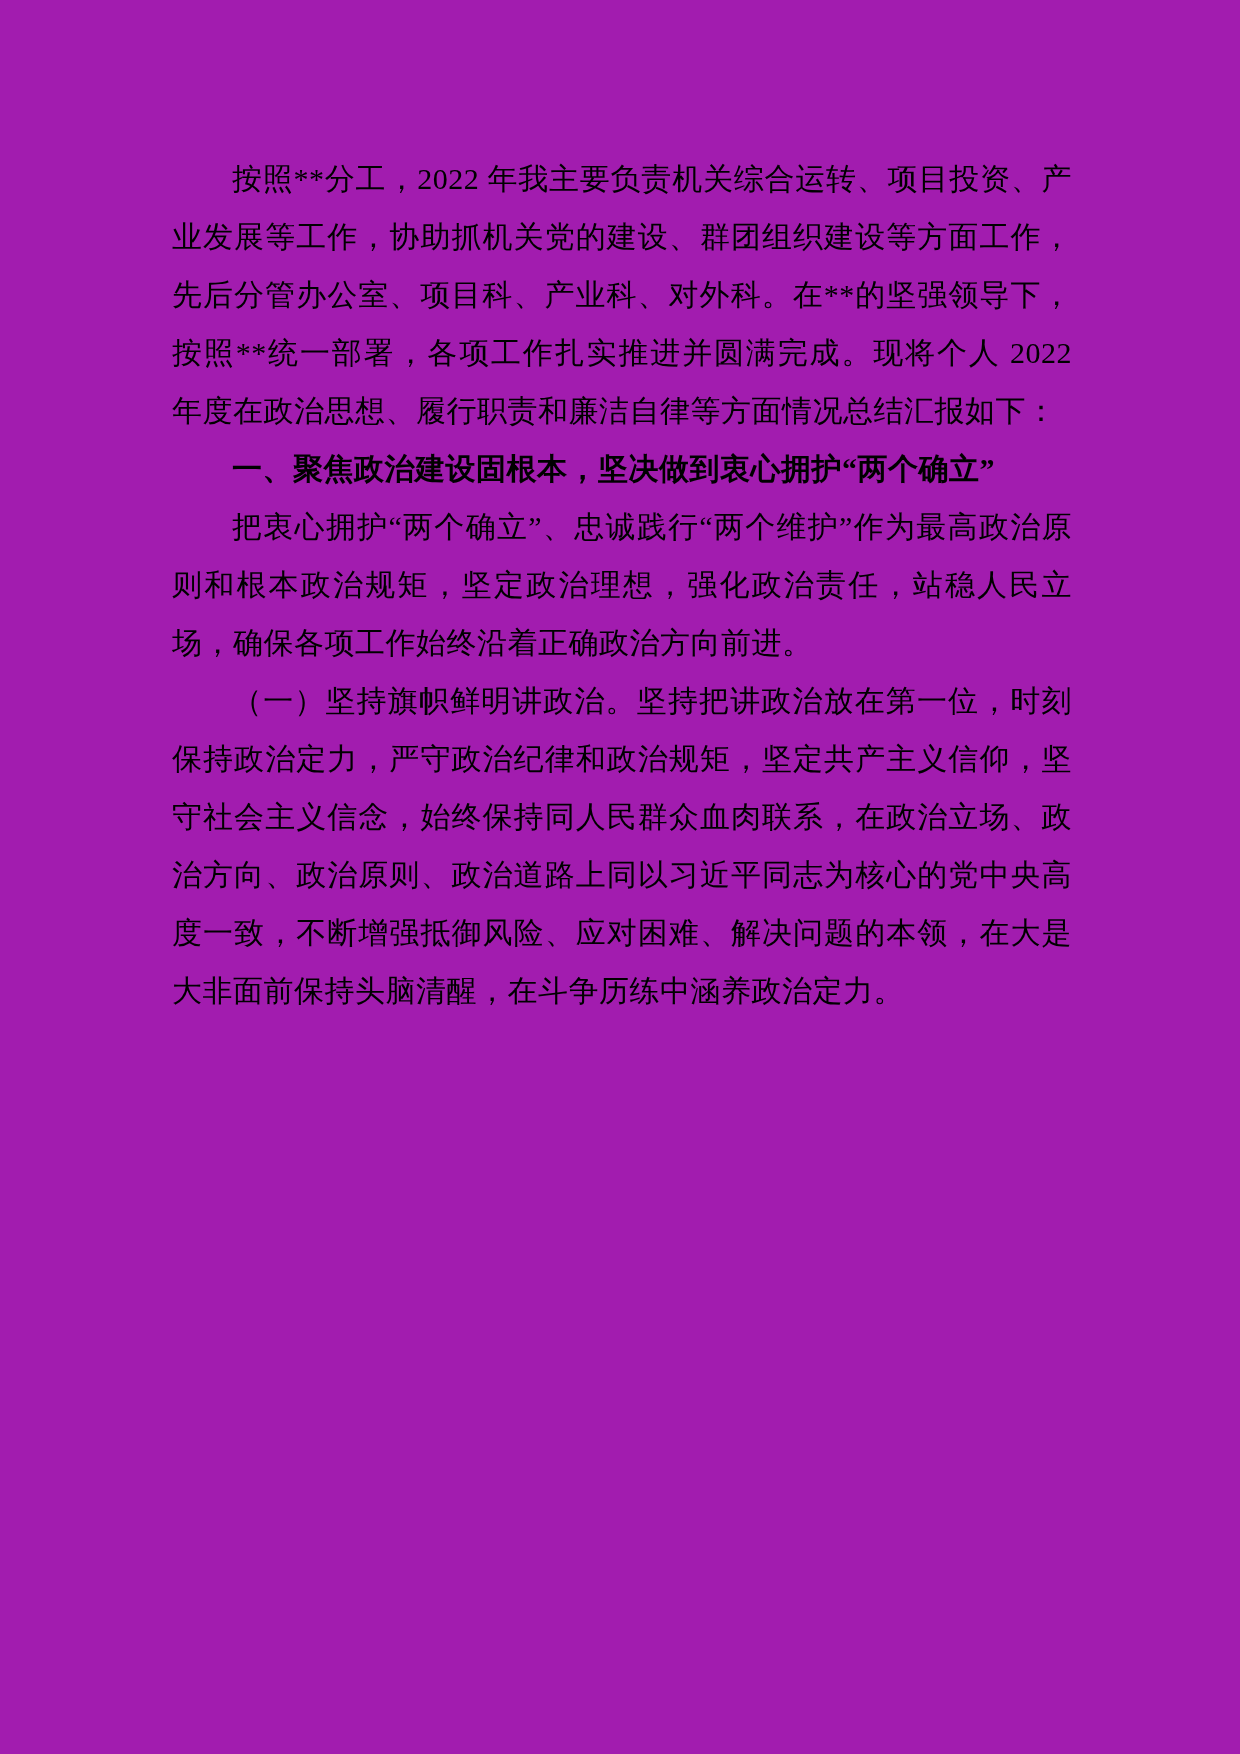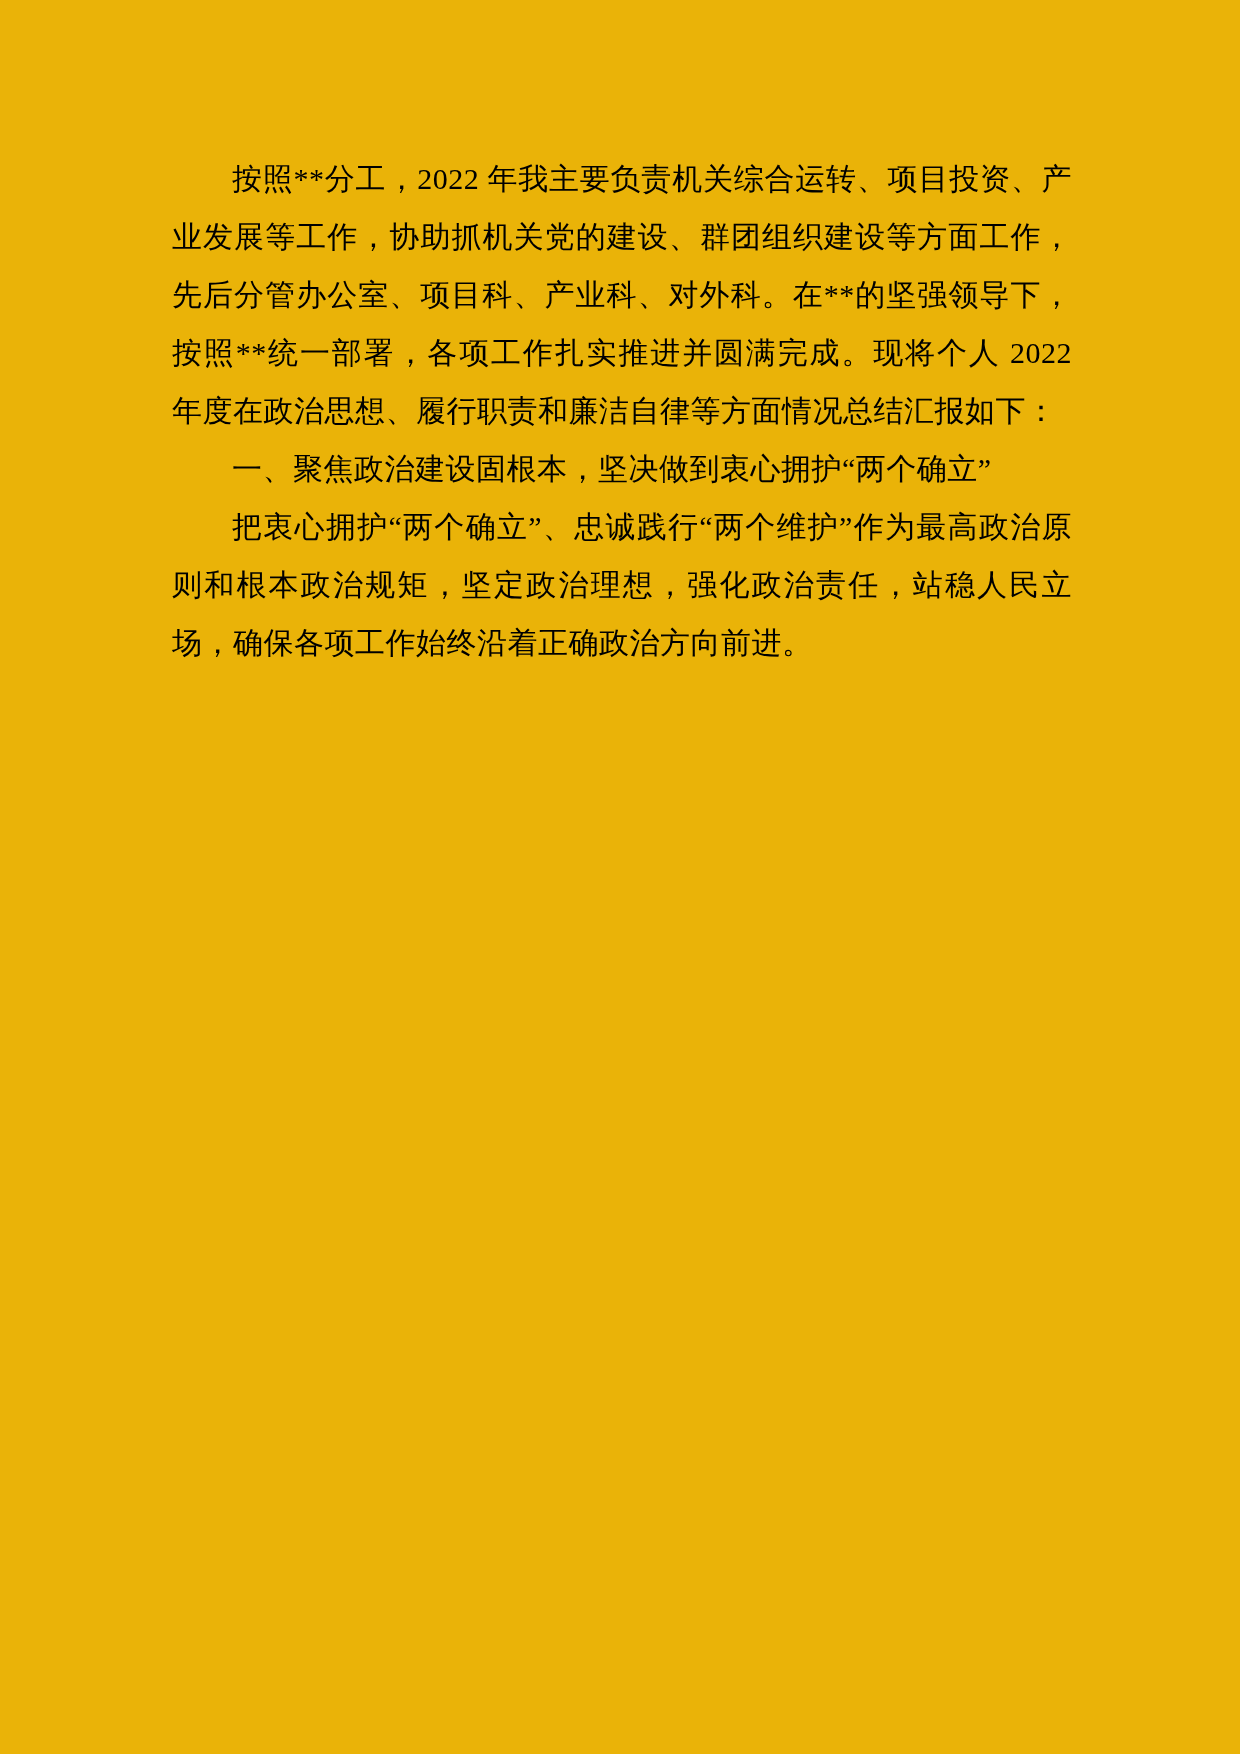--- a/index.html
+++ b/index.html
@@ -5,46 +5,47 @@
   html, body {
     margin: 0;
     padding: 0;
     background: #ffffff;
   }
   .page {
     position: relative;
     width: 1240px;
     height: 1754px;
     margin: 0 auto;
-    background: #eab308;
+    background: #a21caf;
     overflow: hidden;
     font-family: "Liberation Serif", "DejaVu Serif", serif;
     color: #000000;
   }
   .content {
     box-sizing: border-box;
     width: 1240px;
     padding: 150px 168px 0 172px;
   }
   .para {
     margin: 0;
     font-size: 30px;
     line-height: 58px;
     text-align: justify;
     text-indent: 2em;
     letter-spacing: 0.5px;
     word-break: break-all;
     color: #000000;
   }
   .para.heading {
-    font-weight: normal;
+    font-weight: bold;
   }
 </style>
 </head>
 <body>
 
 <div class="page">
   <div class="content">
     <p class="para">按照**分工，2022 年我主要负责机关综合运转、项目投资、产业发展等工作，协助抓机关党的建设、群团组织建设等方面工作，先后分管办公室、项目科、产业科、对外科。在**的坚强领导下，按照**统一部署，各项工作扎实推进并圆满完成。现将个人 2022 年度在政治思想、履行职责和廉洁自律等方面情况总结汇报如下：</p>
     <p class="para heading">一、聚焦政治建设固根本，坚决做到衷心拥护“两个确立”</p>
     <p class="para">把衷心拥护“两个确立”、忠诚践行“两个维护”作为最高政治原则和根本政治规矩，坚定政治理想，强化政治责任，站稳人民立场，确保各项工作始终沿着正确政治方向前进。</p>
+    <p class="para">（一）坚持旗帜鲜明讲政治。坚持把讲政治放在第一位，时刻保持政治定力，严守政治纪律和政治规矩，坚定共产主义信仰，坚守社会主义信念，始终保持同人民群众血肉联系，在政治立场、政治方向、政治原则、政治道路上同以习近平同志为核心的党中央高度一致，不断增强抵御风险、应对困难、解决问题的本领，在大是大非面前保持头脑清醒，在斗争历练中涵养政治定力。</p>
   </div>
 </div>
 
 </body></html>

